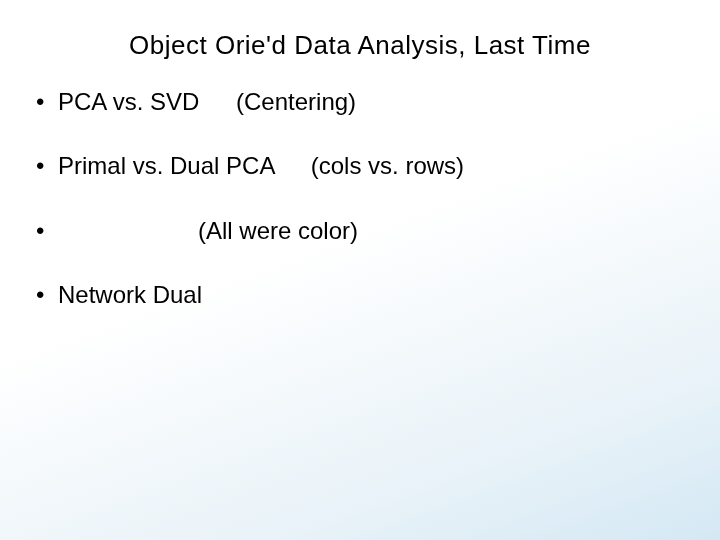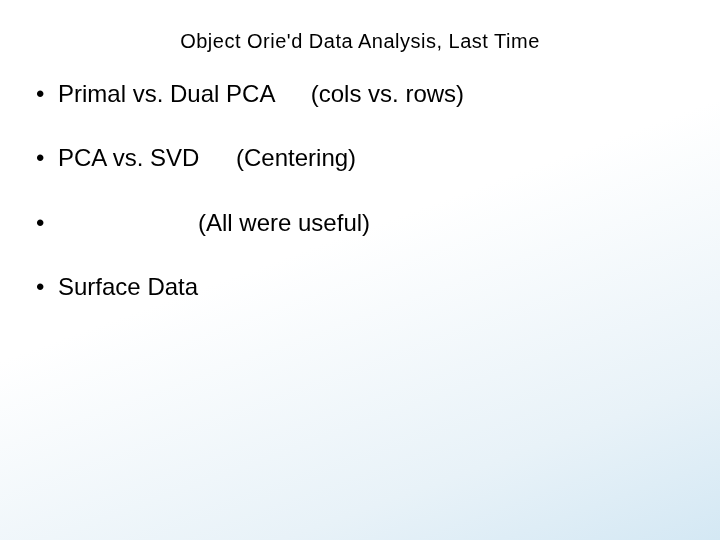--- a/index.html
+++ b/index.html
@@ -15,21 +15,21 @@
     color: #000;
   }
   .slide {
     box-sizing: border-box;
     width: 720px;
     height: 540px;
     padding: 20px 30px 20px 30px;
     position: relative;
   }
   .title {
-    font-size: 20px;
+    font-size: 26px;
     text-align: center;
     margin: 10px 0 25px 0;
     font-weight: normal;
     letter-spacing: 0.5px;
   }
   ul.bullets {
     list-style: none;
     padding: 0;
     margin: 0;
   }
@@ -60,33 +60,33 @@
 </head>
 <body>
 
 <div class="slide">
 
   <div class="title">Object Orie'd Data Analysis, Last Time</div>
 
   <ul class="bullets">
 
     <li>
+      <span>PCA vs. SVD</span>
+      <span class="spacer-note">(Centering)</span>
+    </li>
+
+    <li>
       <span>Primal vs. Dual PCA</span>
       <span class="spacer-note">(cols vs. rows)</span>
     </li>
 
     <li>
-      <span>PCA vs. SVD</span>
-      <span class="spacer-note">(Centering)</span>
+      <div class="subline">(All were color)</div>
     </li>
 
     <li>
-      <div class="subline">(All were useful)</div>
-    </li>
-
-    <li>
-      <span>Surface Data</span>
+      <span>Network Dual</span>
     </li>
 
 
   </ul>
 
 </div>
 
 </body></html>

